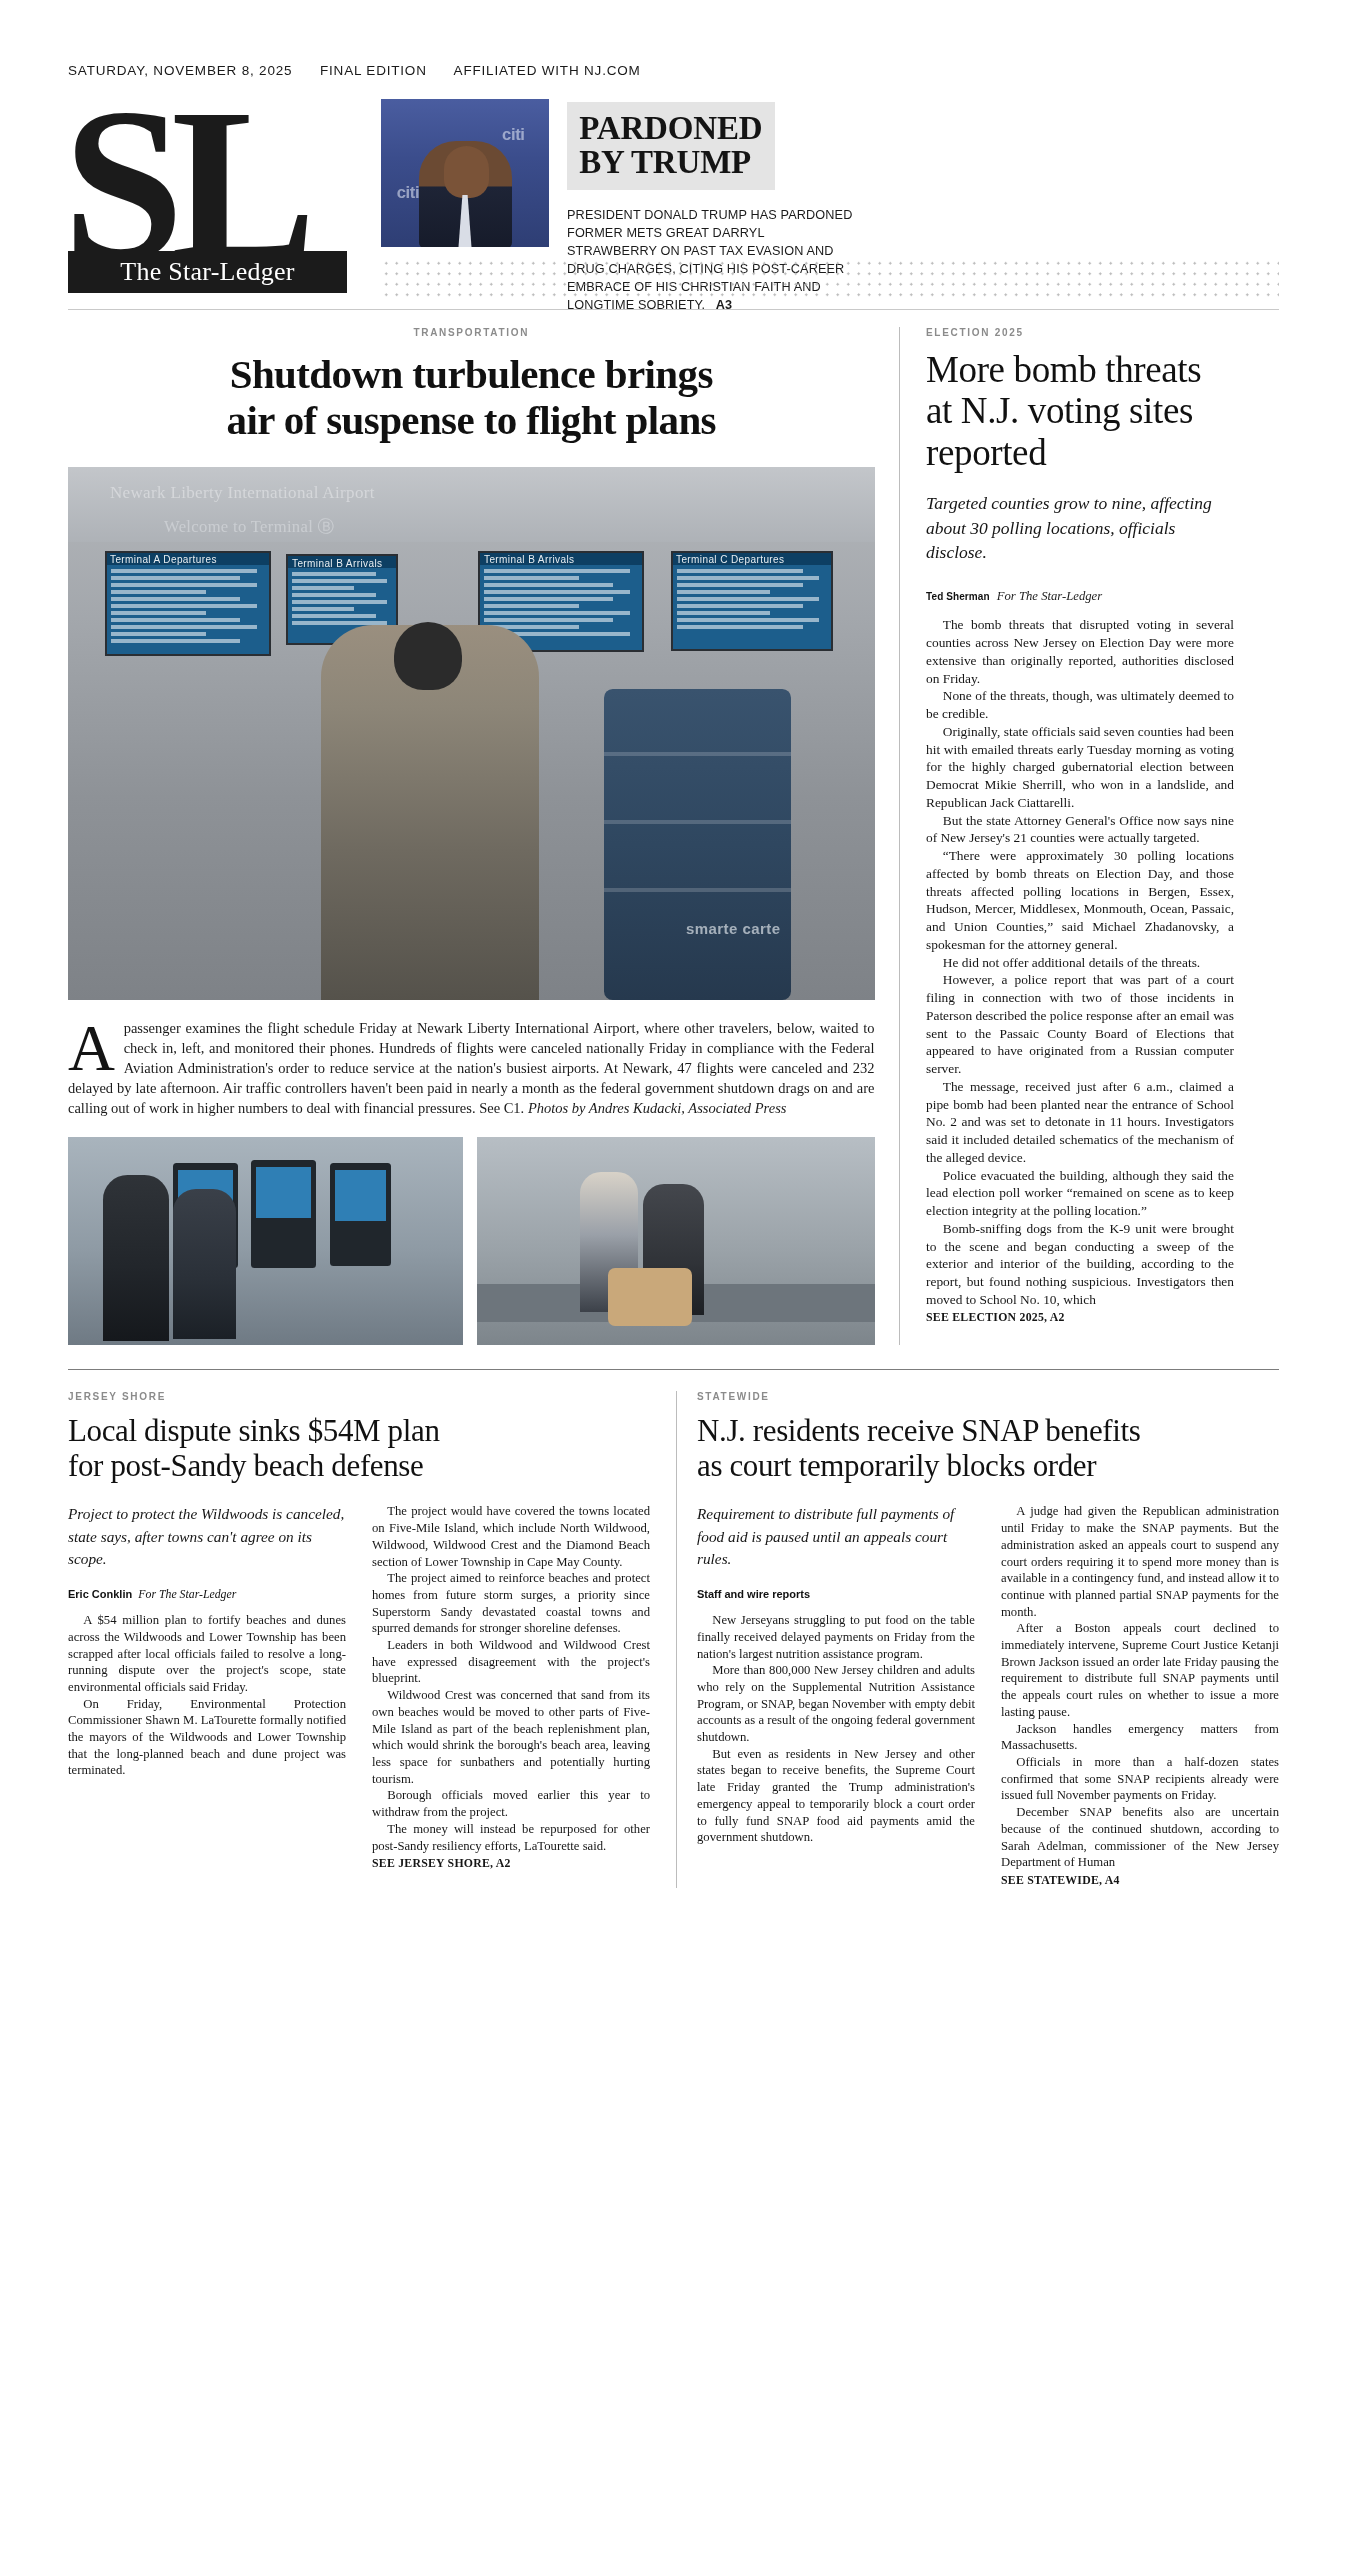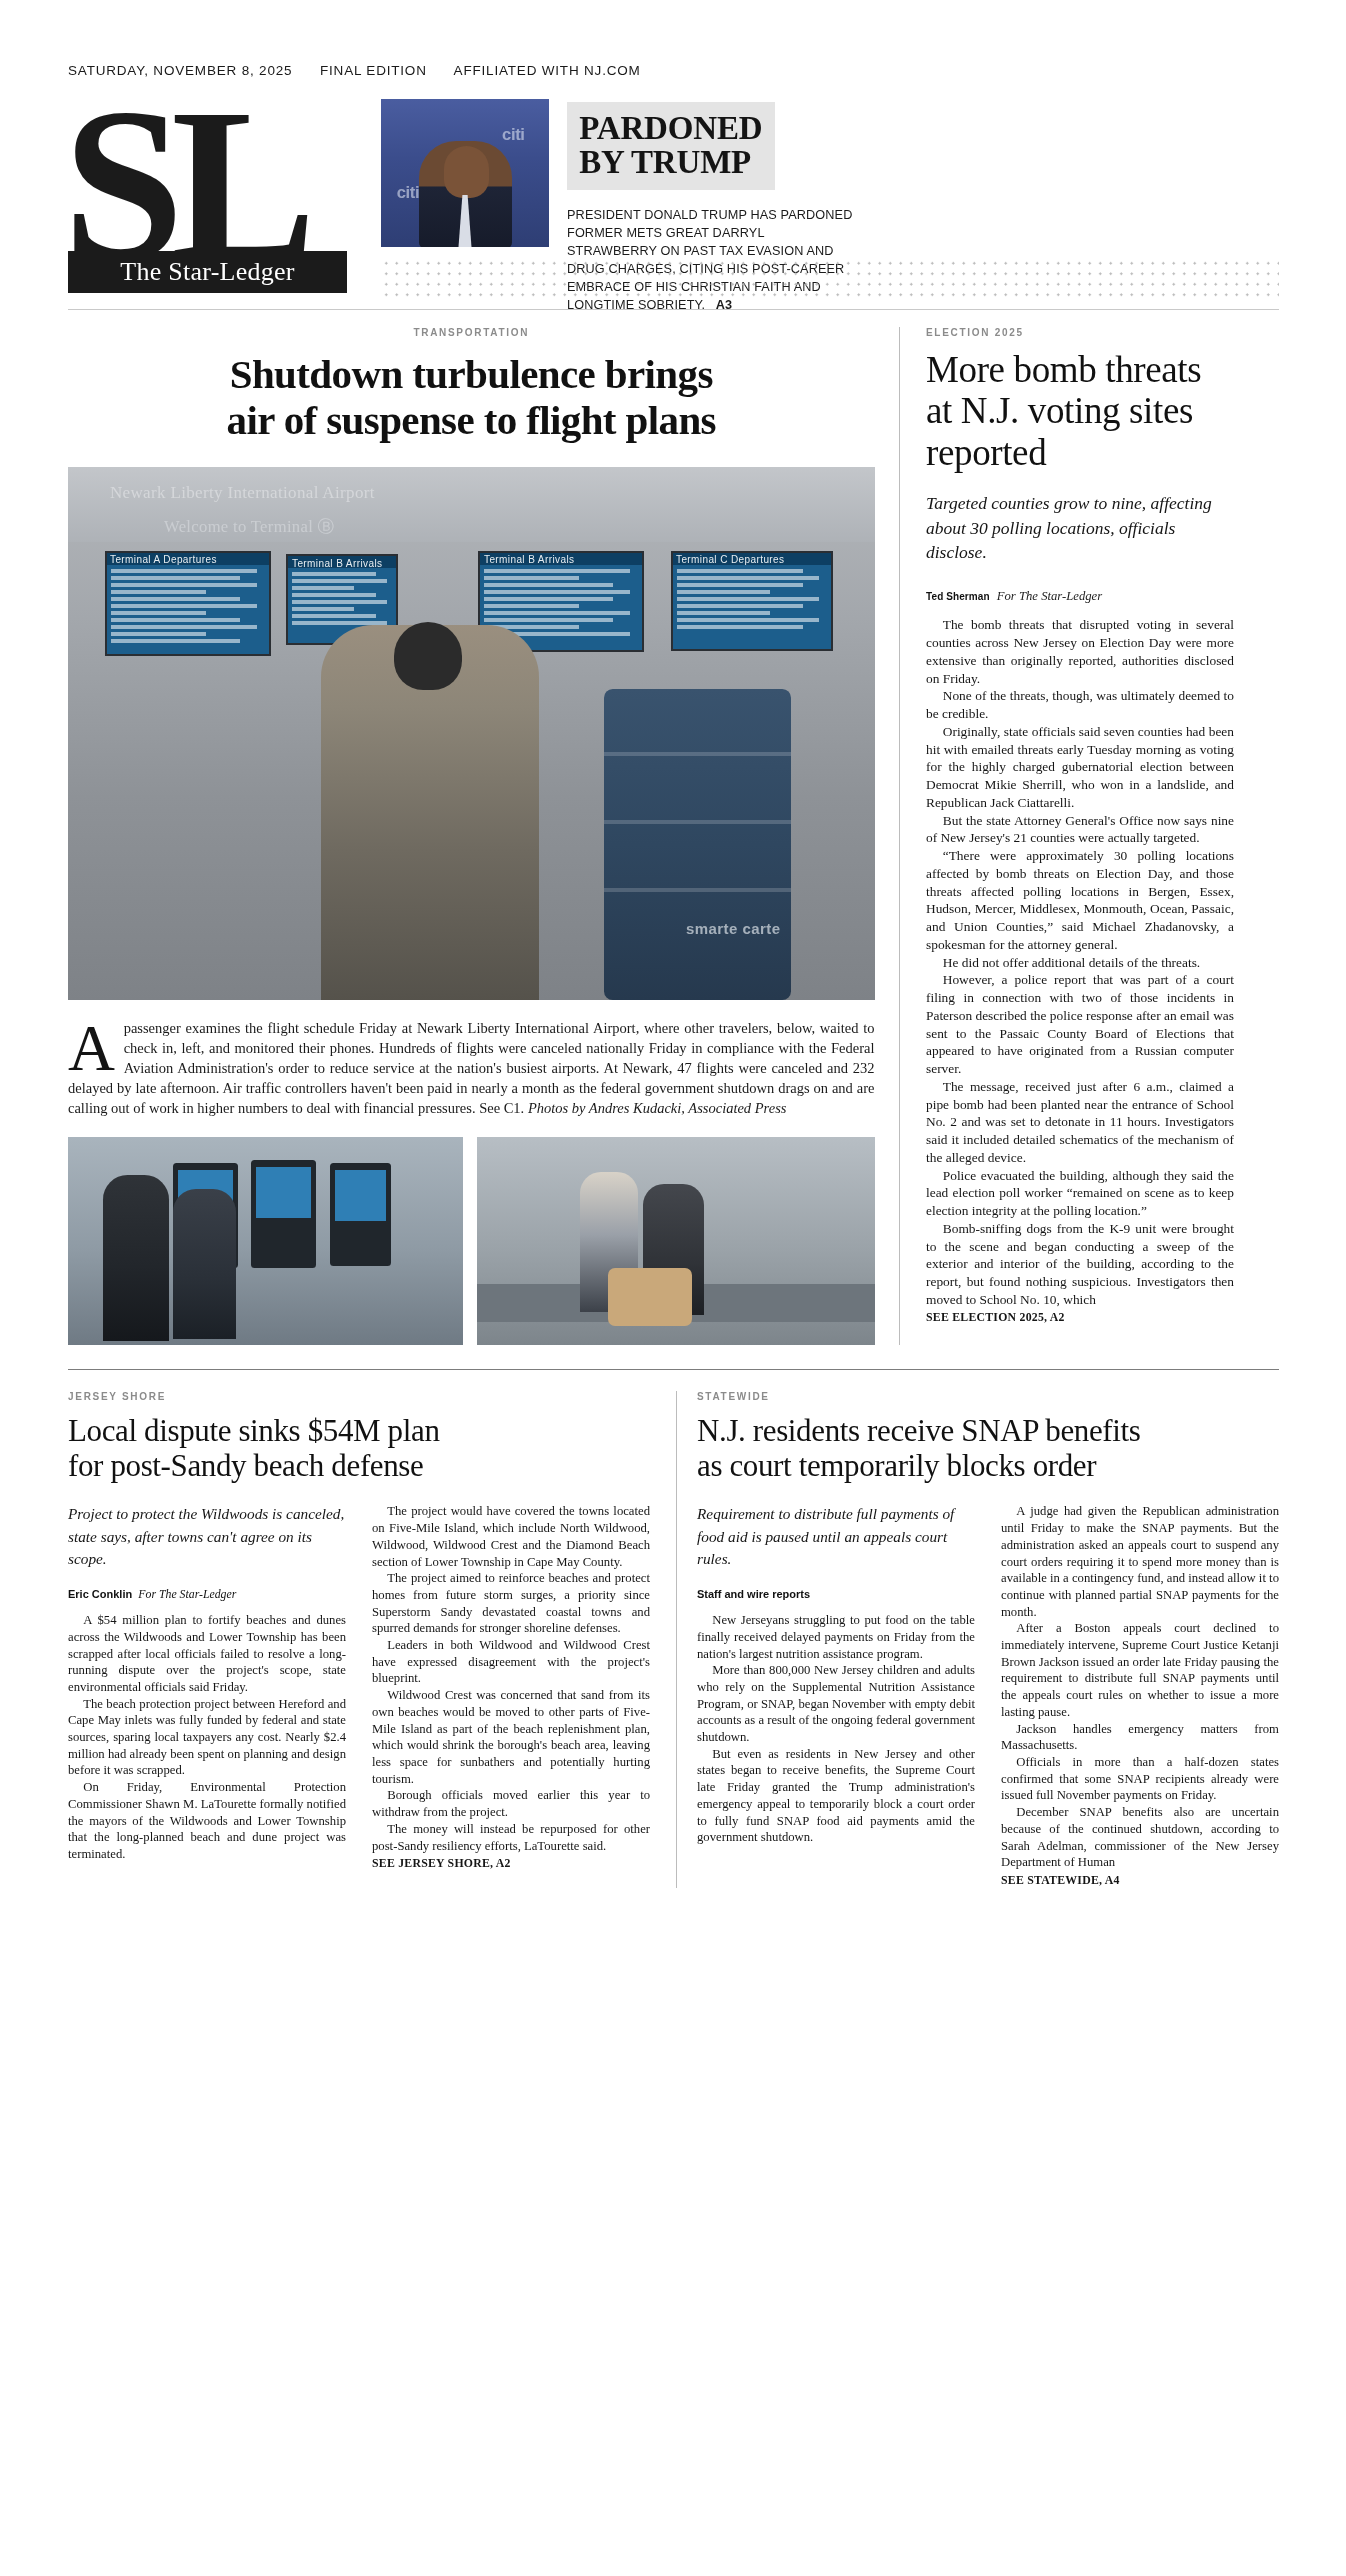--- a/index.html
+++ b/index.html
@@ -466,21 +466,20 @@
         <div>for post-Sandy beach defense</div>
       </div>
       <div class="b-cols">
         <div class="b-col">
           <div class="b-deck">Project to protect the Wildwoods is canceled, state says, after towns can't agree on its scope.</div>
           <div class="b-byline">
             <span class="nm">Eric Conklin</span><span class="cr">For The Star-Ledger</span>
           </div>
           <div class="b-txt">
             <p>A $54 million plan to fortify beaches and dunes across the Wildwoods and Lower Township has been scrapped after local officials failed to resolve a long-running dispute over the project's scope, state environmental officials said Friday.</p>
-            <p>The beach protection project between Hereford and Cape May inlets was fully funded by federal and state sources, sparing local taxpayers any cost. Nearly $2.4 million had already been spent on planning and design before it was scrapped.</p>
             <p>On Friday, Environmental Protection Commissioner Shawn M. LaTourette formally notified the mayors of the Wildwoods and Lower Township that the long-planned beach and dune project was terminated.</p>
           </div>
         </div>
         <div class="b-col">
           <div class="b-txt">
             <p>The project would have covered the towns located on Five-Mile Island, which include North Wildwood, Wildwood, Wildwood Crest and the Diamond Beach section of Lower Township in Cape May County.</p>
             <p>The project aimed to reinforce beaches and protect homes from future storm surges, a priority since Superstorm Sandy devastated coastal towns and spurred demands for stronger shoreline defenses.</p>
             <p>Leaders in both Wildwood and Wildwood Crest have expressed disagreement with the project's blueprint.</p>
             <p>Wildwood Crest was concerned that sand from its own beaches would be moved to other parts of Five-Mile Island as part of the beach replenishment plan, which would shrink the borough's beach area, leaving less space for sunbathers and potentially hurting tourism.</p>
             <p>Borough officials moved earlier this year to withdraw from the project.</p>

